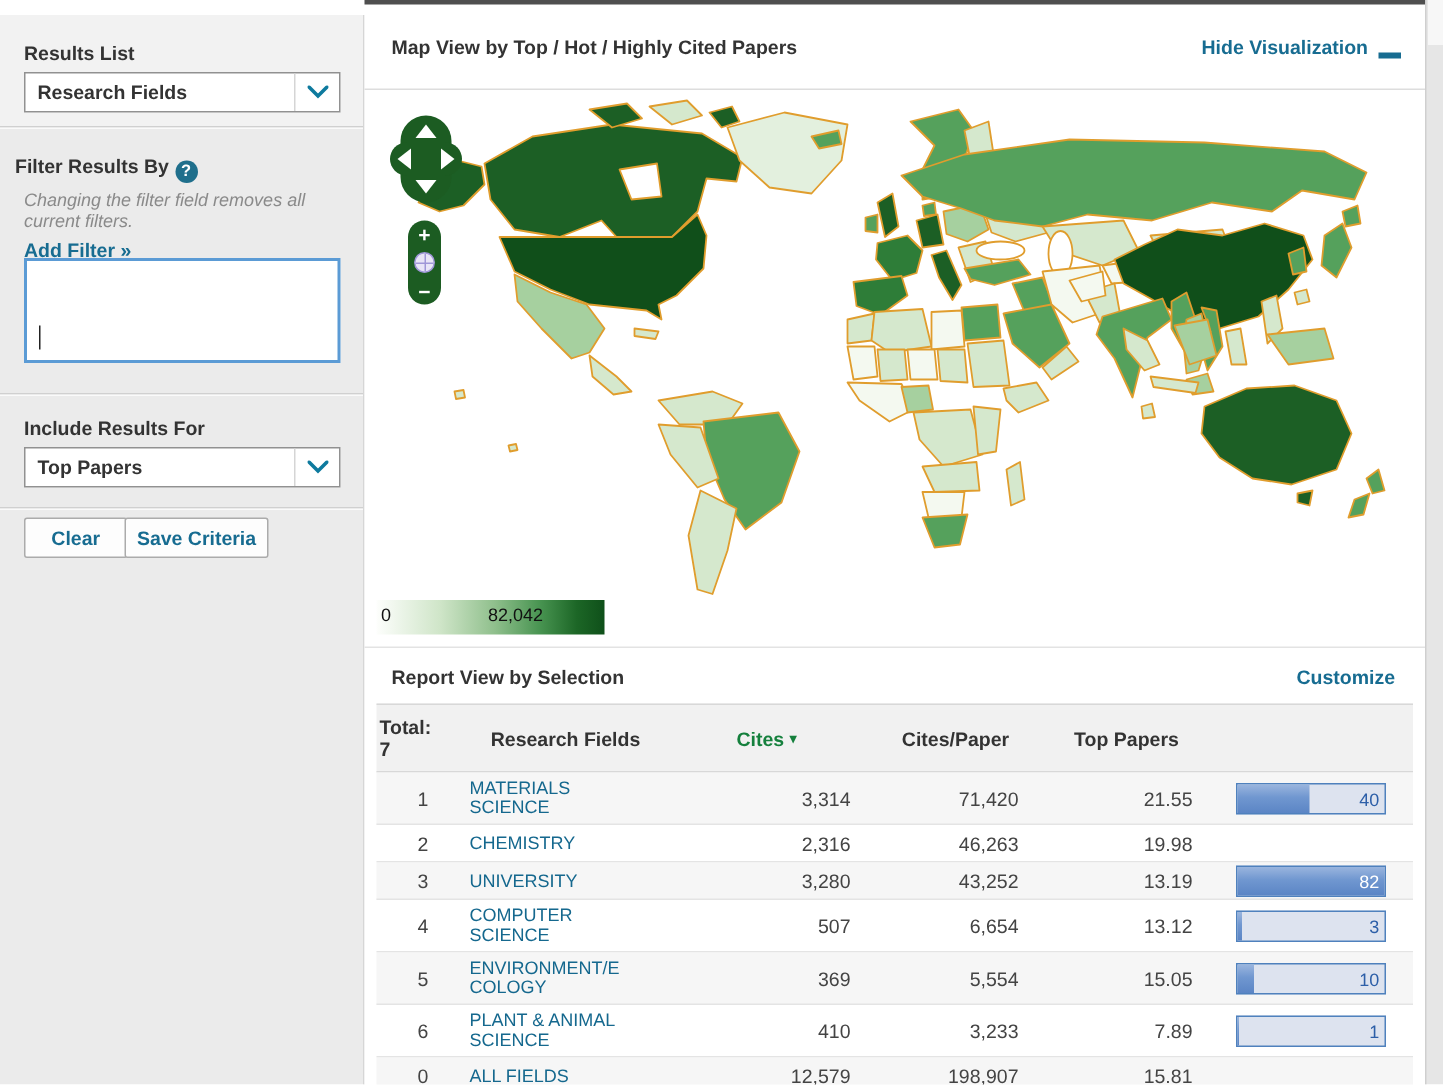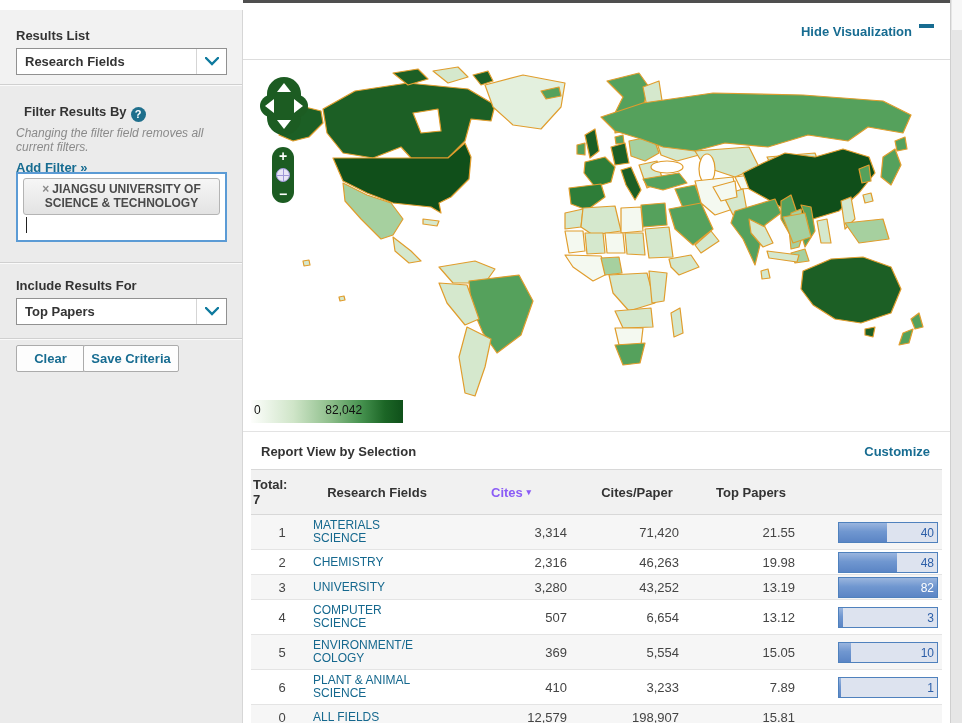--- a/index.html
+++ b/index.html
@@ -31,21 +31,21 @@
   .btn { position:absolute; top:0; height:27px; background:#fdfdfd; border:1px solid #ababab; border-radius:2px;
     color:#176c91; font-weight:bold; font-size:13px; cursor:pointer; font-family:"Liberation Sans",sans-serif; }
   .help { display:inline-block; width:15px; height:15px; border-radius:50%; background:#1f6f8c; color:#fff;
     font-size:11px; font-weight:bold; text-align:center; line-height:15px; margin-left:4px; vertical-align:-2px; cursor:pointer;}
 
   
   .main { position:absolute; left:243px; top:0; width:707px; height:723px; background:#fff;
     border-top:3px solid #4f4f4f; }
   .map-header { position:absolute; left:0; top:0; width:100%; height:57px; border-bottom:1px solid #ddd; }
   .map-header .title { position:absolute; left:18px; top:21px; font-size:13px; font-weight:bold; color:#333; }
-  .hideviz { position:absolute; right:16px; top:21px; font-size:13px; display:flex; align-items:flex-start; gap:7px; }
+  .hideviz { position:absolute; right:16px; top:21px; font-size:13px; display:flex; align-items:flex-end; gap:7px; }
   .minus-dash { display:inline-block; width:15px; height:4px; background:#176c91; }
 
   .map-area { position:absolute; left:0; top:58px; width:100%; height:371px; border-bottom:1px solid #e3e3e3; }
   .worldmap { position:absolute; left:0; top:0; }
 
   
   .panpad { position:absolute; left:24px; top:16px; width:34px; height:58px; background:#1c5c22; border-radius:17px; cursor:pointer;}
   .panpad::before { content:""; position:absolute; left:-7px; top:18px; width:48px; height:22px; background:#1c5c22; border-radius:11px; }
   .tri { position:absolute; width:0; height:0; }
   .tri.up    { left:10px; top:6px;  border-left:7px solid transparent; border-right:7px solid transparent; border-bottom:9px solid #fff; }
@@ -66,30 +66,30 @@
 
   
   .report-header { position:absolute; left:0; top:429px; width:100%; height:37px; }
   .report-header .title { position:absolute; left:18px; top:12px; font-size:13px; font-weight:bold; color:#333; }
   .customize { position:absolute; right:20px; top:12px; font-size:13px; }
   .rtable { position:absolute; left:8px; top:466px; width:691px; }
   .thead, .trow { display:grid; grid-template-columns:62px 128px 140px 112px 116px 1fr; align-items:center; }
   .thead { height:46px; background:#f1f1f1; border-top:1px solid #d8d8d8; border-bottom:1px solid #d8d8d8; }
   .th { font-size:13px; font-weight:bold; color:#333; text-align:center; line-height:15px; }
   .th.left { text-align:left; padding-left:2px; }
-  .th.cites { color:#8b5cf6; cursor:pointer; }
+  .th.cites { color:#15803d; cursor:pointer; }
   .sort-tri { font-size:9px; vertical-align:2px; }
   .trow { border-bottom:1px solid #e4e4e4; min-height:25px; }
   .trow.tall { min-height:35px; }
   .trow.alt { background:#f6f6f6; }
   .td { font-size:13px; color:#444; }
   .c-rank { text-align:center; }
   .fieldlink { font-size:12px; font-weight:normal; color:#15688e; line-height:13px; cursor:pointer; display:inline-block; padding:3px 0;}
   .c-num { text-align:right; padding-right:14px; }
-  .c-bar { display:flex; justify-content:flex-end; padding-right:4px; }
+  .c-bar { display:flex; justify-content:center; padding-right:4px; }
   .bar { position:relative; width:100px; height:21px; background:#dde3ef; border:1px solid #4f81bd; }
   .bar .fill { position:absolute; left:0; top:0; bottom:0; background:linear-gradient(#9ab5de 0%,#7097d0 45%,#5b85c5 100%); }
   .barnum { position:absolute; right:3px; top:3px; font-size:12px; color:#2d5fa8; }
   .barnum.onfill { color:#fff; }
   .ml { white-space:pre-line; }
 
   
   .scrollstrip { position:absolute; left:950px; top:0; width:12px; height:723px; background:#e6e6e6; border-left:1px solid #cfcfcf; }
   .scrollstrip .thumb { position:absolute; left:1px; top:0; width:10px; height:30px; background:#f7f7f7; }
 </style>
@@ -104,27 +104,26 @@
     <div class="dropdown" style="top:38px;">
       <span class="dd-text">Research Fields</span>
       <span class="dd-chev">
         <svg width="14" height="9" viewBox="0 0 14 9">
             <path d="M1 1 L7 7 L13 1" fill="none" stroke="#0e7a9e" stroke-width="2.4" stroke-linecap="round"></path>
           </svg>
       </span>
     </div>
     <div class="sb-div" style="top:74px;"></div>
 
-    <div style="position:absolute;left:24px;top:92px;">
+    <div style="position:absolute;left:10px;top:92px;">
       <span class="sb-label">Filter Results By</span><span class="help">?</span>
     </div>
     <div class="note" style="position:absolute;left:16px;top:116px;width:205px;">Changing the filter field removes all current filters.</div>
     <div style="position:absolute;left:16px;top:148px;"><a class="tlink">Add Filter »</a></div>
     <div class="filterbox" style="top:162px;">
-      <div class="chip"><span class="x">×</span><span>JIANGSU UNIVERSITY OF SCIENCE &amp; TECHNOLOGY</span></div>
       <div class="caret"></div>
     </div>
     <div class="sb-div" style="top:252px;"></div>
 
     <div class="sb-label" style="position:absolute;left:16px;top:268px;">Include Results For</div>
     <div class="dropdown" style="top:288px;">
       <span class="dd-text">Top Papers</span>
       <span class="dd-chev">
         <svg width="14" height="9" viewBox="0 0 14 9">
             <path d="M1 1 L7 7 L13 1" fill="none" stroke="#0e7a9e" stroke-width="2.4" stroke-linecap="round"></path>
@@ -135,20 +134,21 @@
 
     <div style="position:absolute;left:16px;top:335px;width:211px;height:30px;">
       <button class="btn" style="left:0;width:69px;">Clear</button>
       <button class="btn" style="left:67px;width:96px;">Save Criteria</button>
     </div>
   </div>
 
   <div class="main">
 
     <div class="map-header">
+      <span class="title">Map View by Top / Hot / Highly Cited Papers</span>
       <span class="hideviz">
         <a class="tlink">Hide Visualization</a>
         <span class="minus-dash"></span>
       </span>
     </div>
 
     <div class="map-area">
       <svg class="worldmap" width="707" height="338" viewBox="0 0 707 338" stroke="#e09d2d" stroke-width="1.2" stroke-linejoin="round">
 
         <path d="M36,74 L44,52 L62,46 L78,50 L80,62 L66,76 L50,80 Z" fill="#1c5f25"></path>
@@ -290,26 +290,20 @@
                 <span class="barnum">40</span>
               </div>
             </div>
           </div>
           <div class="trow">
             <div class="td c-rank">2</div>
             <div class="td"><a class="fieldlink ml">CHEMISTRY</a></div>
             <div class="td c-num">2,316</div>
             <div class="td c-num">46,263</div>
             <div class="td c-num">19.98</div>
-            <div class="td c-bar">
-              <div class="bar">
-                <div class="fill" style="width:59%"></div>
-                <span class="barnum">48</span>
-              </div>
-            </div>
           </div>
           <div class="trow alt">
             <div class="td c-rank">3</div>
             <div class="td"><a class="fieldlink ml">UNIVERSITY</a></div>
             <div class="td c-num">3,280</div>
             <div class="td c-num">43,252</div>
             <div class="td c-num">13.19</div>
             <div class="td c-bar">
               <div class="bar">
                 <div class="fill" style="width:100%"></div>

